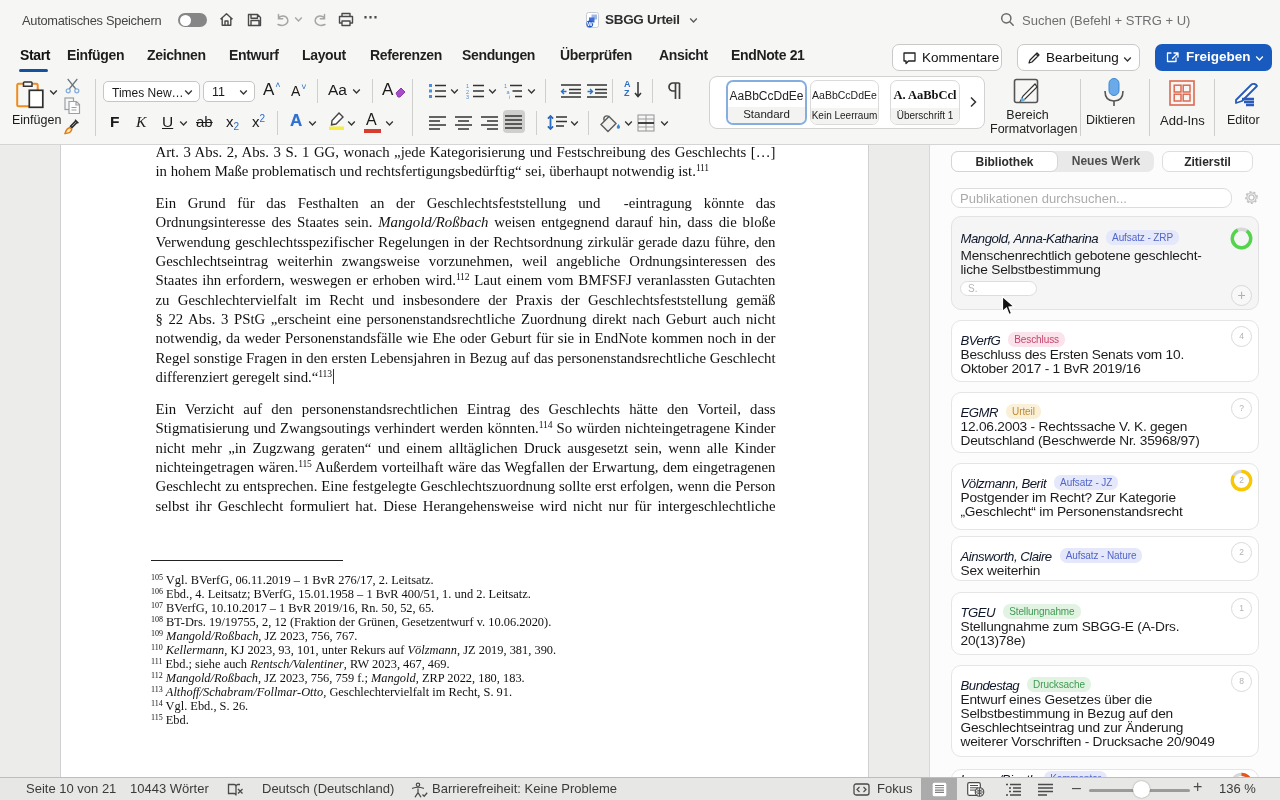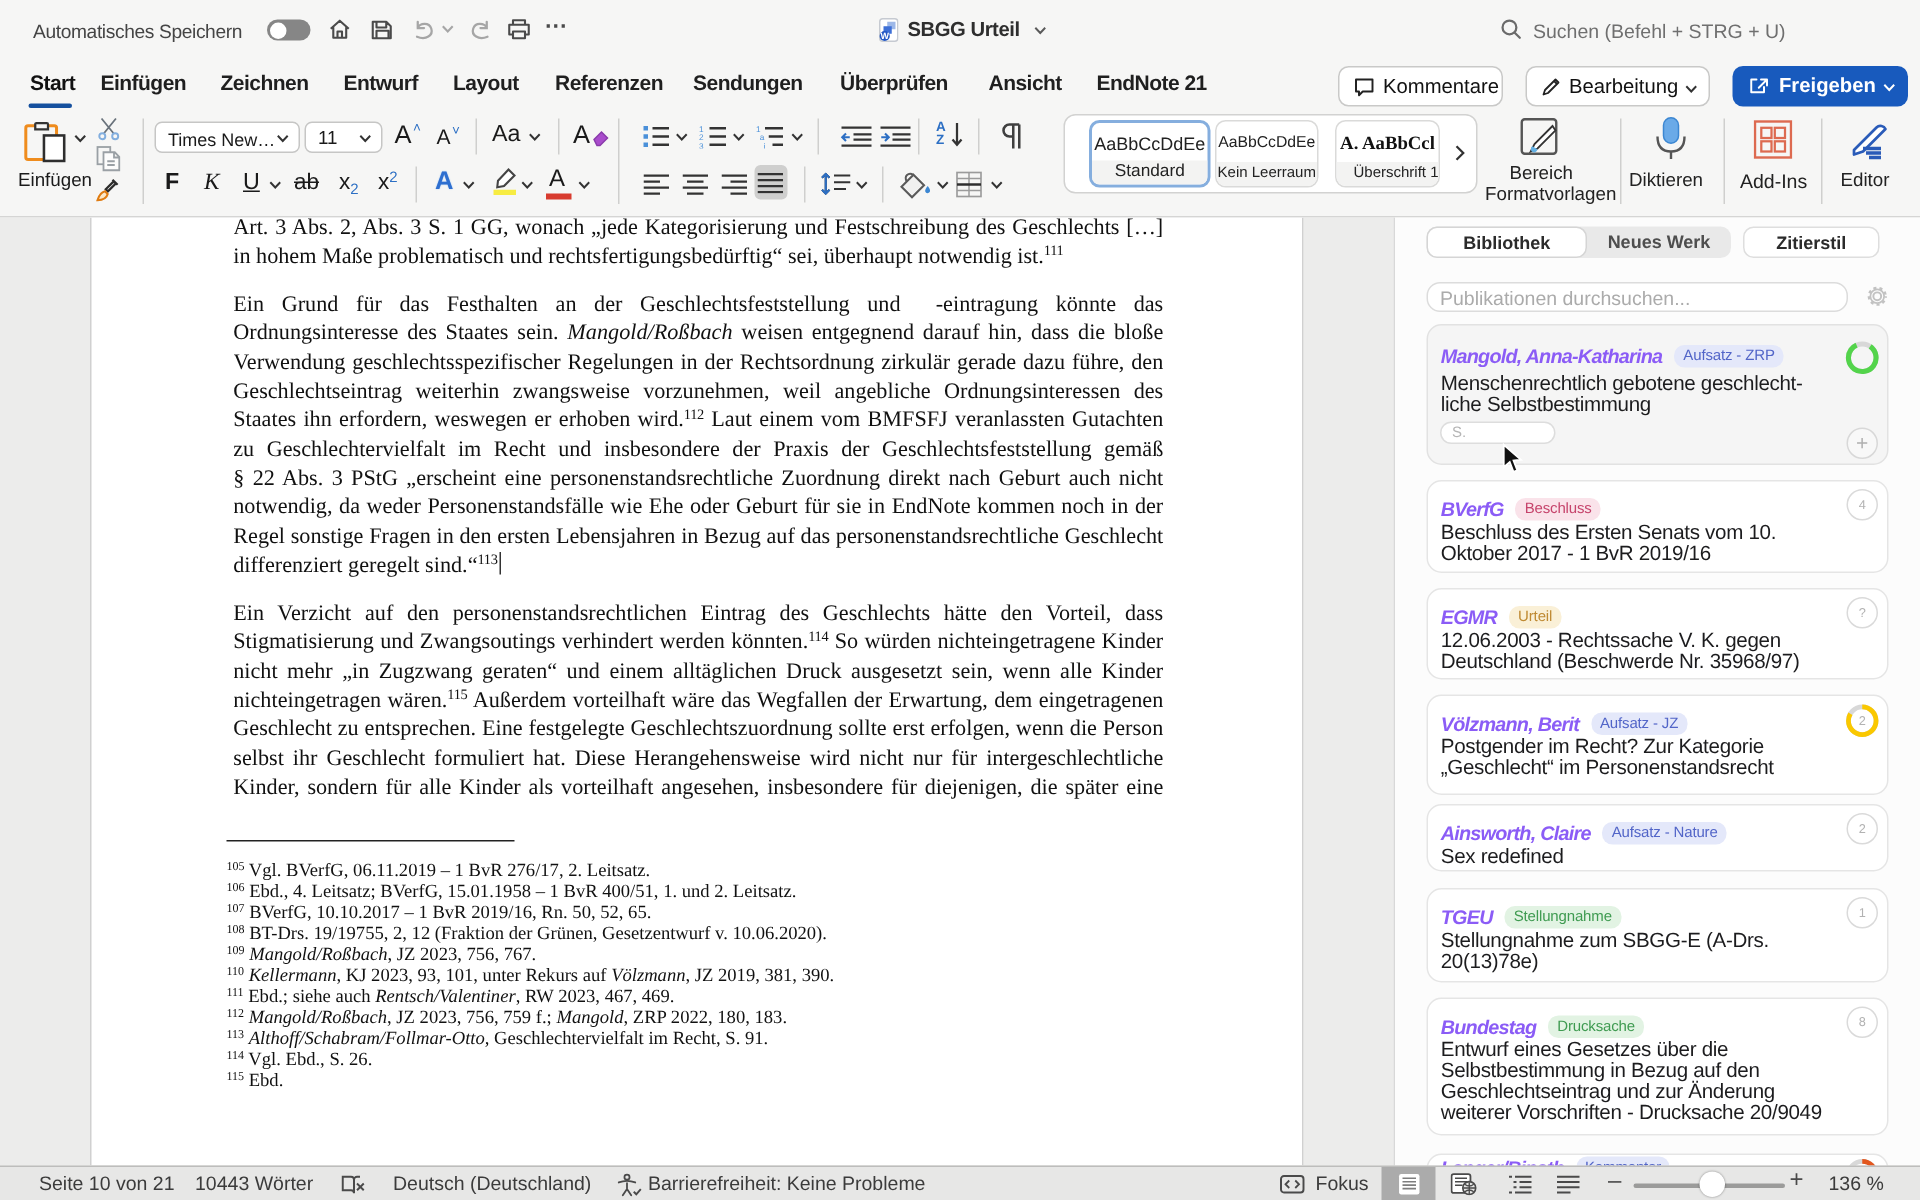--- a/index.html
+++ b/index.html
@@ -25,21 +25,21 @@
 .lastl{text-align:left}
 #doctext sup{font-size:9.6px;vertical-align:baseline;position:relative;top:-5px;letter-spacing:-.2px;line-height:0}
 #footnotes{position:absolute;left:151px;top:427.5px;width:640px;font:12.4px/14.1px "Liberation Serif",serif;color:#111}
 #footnotes sup{font-size:8px;vertical-align:baseline;position:relative;top:-4px;line-height:0}
 #fnsep{position:absolute;left:151px;top:415px;width:192px;height:1.2px;background:#222}
 #caret{display:inline-block;width:1.2px;height:15px;background:#333;vertical-align:-2px;margin-left:1px}
 
 #sidebar{position:absolute;left:929px;top:145px;width:351px;height:632px;background:#fcfcfc;border-left:1px solid #d8d8d8}
 .card{position:absolute;left:21px;width:308px;background:#fff;border:1px solid #e5e5e5;border-radius:10px}
 .crow{position:absolute;left:8.5px;top:10px;height:18px;white-space:nowrap}
-.ctitle{font-size:13.2px;font-weight:bold;font-style:italic;color:#8b5cf6;letter-spacing:-.5px}
+.ctitle{font-size:13.2px;font-weight:normal;font-style:italic;color:#0f172a;letter-spacing:-.5px}
 .badge{display:inline-block;font-size:10px;border-radius:7px;padding:2px 6px 2px;margin-left:8px;position:relative;top:-2px;letter-spacing:-.1px}
 .b-blue{background:#e4e8fa;color:#5265c8}
 .b-pink{background:#fae3ea;color:#c6446c}
 .b-yel{background:#faf0d7;color:#bf8a33}
 .b-green{background:#e2f3e3;color:#3f9b51}
 .cbody{position:absolute;left:8.5px;top:26.5px;width:272px;font-size:13.7px;line-height:14.2px;color:#1c1c1e;letter-spacing:-.2px}
 .ncirc{position:absolute;width:21px;height:21px;border:1.3px solid #dadada;border-radius:50%;color:#b2b2b2;font-size:8.5px;text-align:center;line-height:18.5px}
 
 #statusbar{position:absolute;left:0;top:777px;width:1280px;height:23px;background:#e7e7e6;border-top:1px solid #bdbdbc;font-size:13px;color:#3b3b3b}
 #statusbar .st{position:absolute;top:3px}
@@ -292,21 +292,21 @@
   <div class="abs" style="left:726px;top:80px;width:81px;height:45px;background:#fff;border:2px solid #85aede;border-radius:7px;overflow:hidden">
       <div style="position:absolute;left:0;top:0;width:100%;height:29px;font-size:12px;color:#222;text-align:center;line-height:29px">AaBbCcDdEe</div>
       <div style="position:absolute;left:0;bottom:0;width:100%;height:16px;background:#f3f3f2;font-size:11.5px;color:#222;text-align:center;line-height:15px">Standard</div>
     </div>
   <div class="abs" style="left:810px;top:80px;width:69px;height:45px;background:#fff;border:1px solid #dadad9;border-radius:7px;overflow:hidden">
       <div style="position:absolute;left:0;top:0;width:100%;height:29px;font-size:10.5px;color:#222;text-align:center;line-height:29px">AaBbCcDdEe</div>
       <div style="position:absolute;left:0;bottom:0;width:100%;height:16px;background:#f3f3f2;font-size:10px;color:#222;text-align:center;line-height:15px;white-space:nowrap">Kein Leerraum</div>
     </div>
   <div class="abs" style="left:890px;top:80px;width:70px;height:45px;background:#fff;border:1px solid #dadad9;border-radius:7px;overflow:hidden">
       <div style="position:absolute;left:0;top:0;width:100%;height:29px;font-family:'Liberation Serif',serif;font-size:12.5px;font-weight:bold;color:#111;text-align:center;line-height:29px">A. AaBbCcl</div>
-      <div style="position:absolute;left:0;bottom:0;width:100%;height:16px;background:#f3f3f2;font-size:10px;color:#222;text-align:right;line-height:15px;white-space:nowrap">Überschrift 1</div>
+      <div style="position:absolute;left:0;bottom:0;width:100%;height:16px;background:#f3f3f2;font-size:10px;color:#222;text-align:center;line-height:15px;white-space:nowrap">Überschrift 1</div>
     </div>
   <svg class="ico" style="left:969px;top:96px" width="8" height="12" viewBox="0 0 8 12">
       <path d="M2 1.5 6.5 6 2 10.5" fill="none" stroke="#333" stroke-width="1.5"></path>
     </svg>
 
   <svg class="ico" style="left:1013px;top:78px" width="29" height="29" viewBox="0 0 29 29">
       <rect x="1.5" y="1.5" width="23" height="23" rx="2" fill="none" stroke="#555" stroke-width="1.6"></rect>
       <path d="M22 6 10 18l-2.5 5L12 21 24 9z" fill="#fff" stroke="#333" stroke-width="1.2"></path>
       <path d="M8.5 19.5c-1.5 1.5-1 3.5.5 4 1.2.4 2.8-.3 3-2z" fill="#63b0e3"></path>
     </svg>
@@ -353,21 +353,20 @@
       <div class="jl">Regel sonstige Fragen in den ersten Lebensjahren in Bezug auf das personenstandsrechtliche Geschlecht</div>
       <div class="lastl">differenziert geregelt sind.“<sup>113</sup><span id="caret"></span></div>
     </div>
     <div class="para">
       <div class="jl">Ein Verzicht auf den personenstandsrechtlichen Eintrag des Geschlechts hätte den Vorteil, dass</div>
       <div class="jl">Stigmatisierung und Zwangsoutings verhindert werden könnten.<sup>114</sup> So würden nichteingetragene Kinder</div>
       <div class="jl">nicht mehr „in Zugzwang geraten“ und einem alltäglichen Druck ausgesetzt sein, wenn alle Kinder</div>
       <div class="jl">nichteingetragen wären.<sup>115</sup> Außerdem vorteilhaft wäre das Wegfallen der Erwartung, dem eingetragenen</div>
       <div class="jl">Geschlecht zu entsprechen. Eine festgelegte Geschlechtszuordnung sollte erst erfolgen, wenn die Person</div>
       <div class="jl">selbst ihr Geschlecht formuliert hat. Diese Herangehensweise wird nicht nur für intergeschlechtliche</div>
-      <div class="jl">Kinder, sondern für alle Kinder als vorteilhaft angesehen, insbesondere für diejenigen, die später eine</div>
     </div>
   </div>
   <div id="fnsep"></div>
   <div id="footnotes">
     <div><sup>105</sup> Vgl. BVerfG, 06.11.2019 – 1 BvR 276/17, 2. Leitsatz.</div>
     <div><sup>106</sup> Ebd., 4. Leitsatz; BVerfG, 15.01.1958 – 1 BvR 400/51, 1. und 2. Leitsatz.</div>
     <div><sup>107</sup> BVerfG, 10.10.2017 – 1 BvR 2019/16, Rn. 50, 52, 65.</div>
     <div><sup>108</sup> BT-Drs. 19/19755, 2, 12 (Fraktion der Grünen, Gesetzentwurf v. 10.06.2020).</div>
     <div><sup>109</sup> <i>Mangold/Roßbach</i>, JZ 2023, 756, 767.</div>
     <div><sup>110</sup> <i>Kellermann</i>, KJ 2023, 93, 101, unter Rekurs auf <i>Völzmann</i>, JZ 2019, 381, 390.</div>
@@ -414,21 +413,21 @@
     <div class="crow"><span class="ctitle">Völzmann, Berit</span><span class="badge b-blue">Aufsatz - JZ</span></div>
     <div class="cbody">Postgender im Recht? Zur Kategorie<br>„Geschlecht“ im Personenstandsrecht</div>
     <div class="ncirc" style="left:279px;top:6px;border-color:transparent">2</div>
     <svg class="abs" style="left:278px;top:5px" width="23" height="23" viewBox="0 0 23 23">
         <circle cx="11.5" cy="11.5" r="9.2" fill="none" stroke="#d8d8d8" stroke-width="3.2"></circle>
         <circle cx="11.5" cy="11.5" r="9.2" fill="none" stroke="#fac800" stroke-width="3.2" stroke-dasharray="48 58" transform="rotate(-90 11.5 11.5)"></circle>
       </svg>
   </div>
   <div class="card" style="top:391px;height:45px">
     <div class="crow"><span class="ctitle">Ainsworth, Claire</span><span class="badge b-blue">Aufsatz - Nature</span></div>
-    <div class="cbody">Sex redefined</div>
+    <div class="cbody">Sex weiterhin</div>
     <div class="ncirc" style="left:279px;top:5px">2</div>
   </div>
   <div class="card" style="top:447px;height:63px">
     <div class="crow"><span class="ctitle">TGEU</span><span class="badge b-green">Stellungnahme</span></div>
     <div class="cbody">Stellungnahme zum SBGG-E (A-Drs.<br>20(13)78e)</div>
     <div class="ncirc" style="left:279px;top:5px">1</div>
   </div>
   <div class="card" style="top:520px;height:92px">
     <div class="crow"><span class="ctitle">Bundestag</span><span class="badge b-green">Drucksache</span></div>
     <div class="cbody">Entwurf eines Gesetzes über die<br>Selbstbestimmung in Bezug auf den<br>Geschlechtseintrag und zur Änderung<br>weiterer Vorschriften - Drucksache 20/9049</div>

